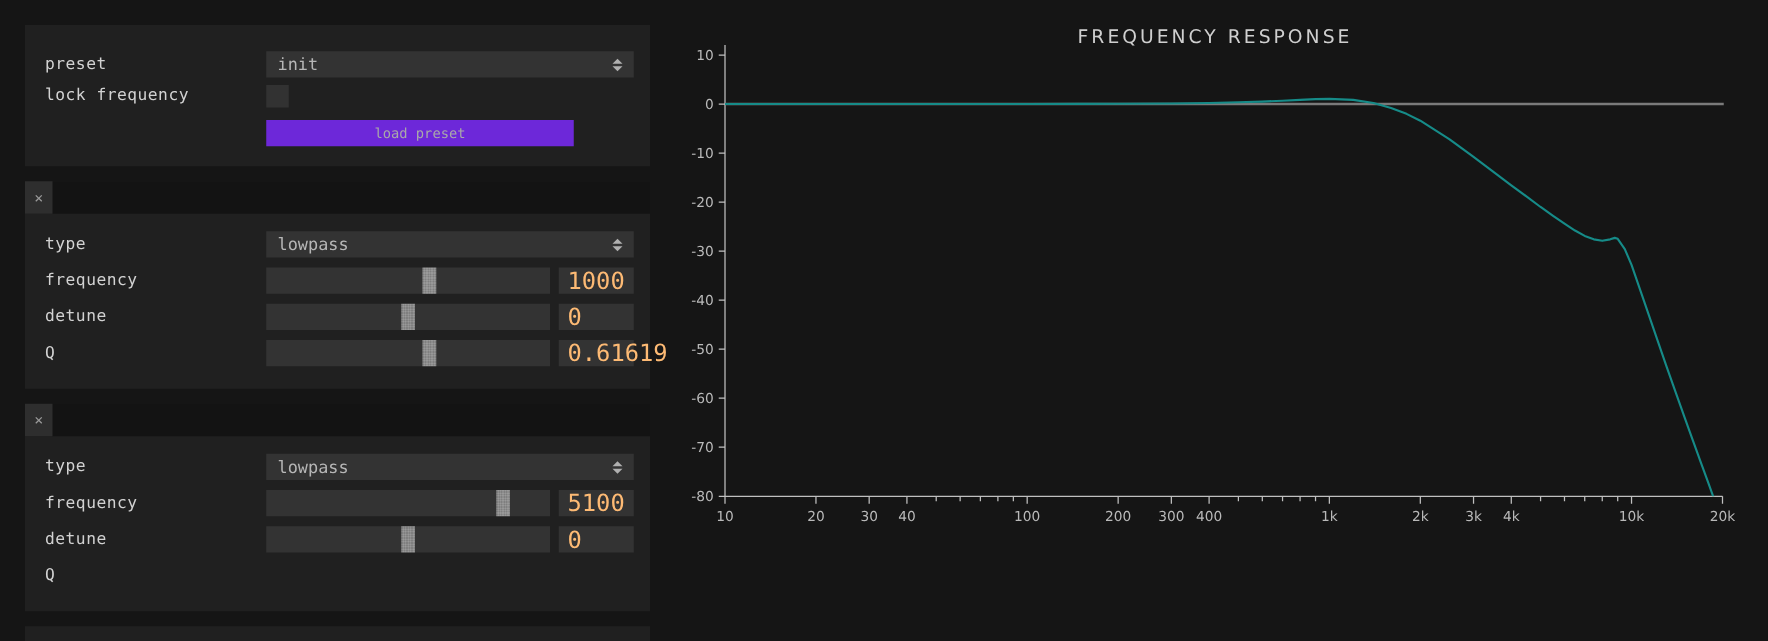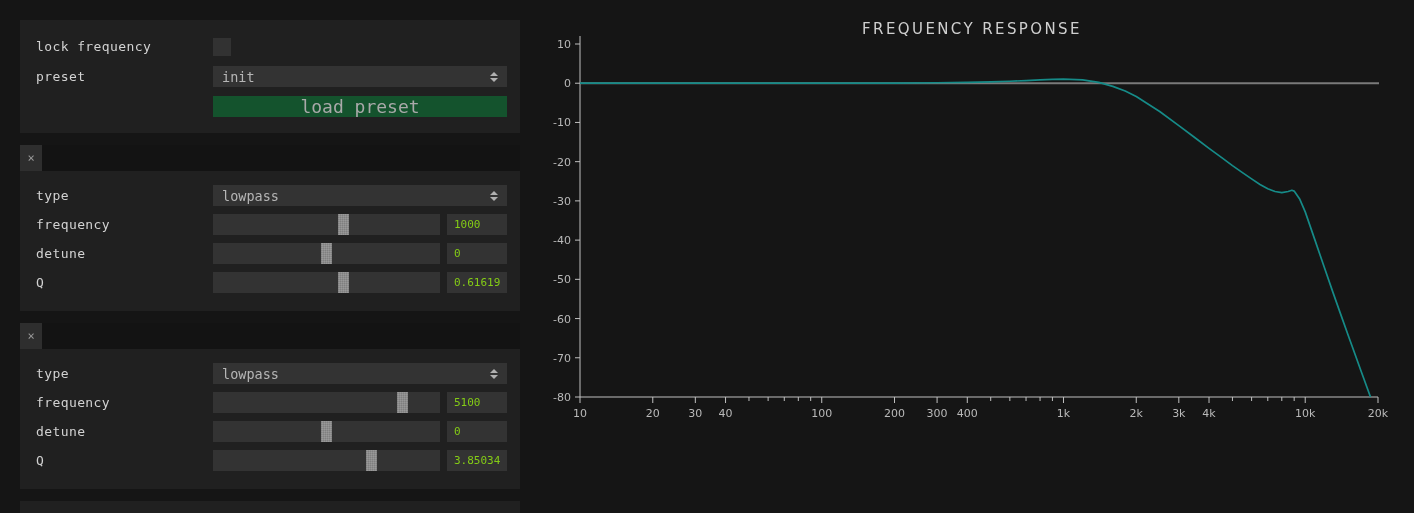--- a/index.html
+++ b/index.html
@@ -61,41 +61,41 @@
   .arrows i {
     display: block; width: 0; height: 0;
     border-left: 4px solid transparent;
     border-right: 4px solid transparent;
   }
   .arrows .up { border-bottom: 4px solid #b0b0b0; }
   .arrows .dn { border-top: 4px solid #b0b0b0; }
 
   
   .wide-btn {
-    width: 294px; height: 21px; background: #14532d;
-    color: #a9a9a9; font-size: 18px;
+    width: 246px; height: 21px; background: #6d28d9;
+    color: #a9a9a9; font-size: 11px;
     display: flex; align-items: center; justify-content: center;
     cursor: pointer; user-select: none;
   }
 
   
   .slider {
     position: relative; width: 227px; height: 21px;
     background: #333333; cursor: pointer;
   }
   .slider .thumb {
     position: absolute; top: 0; width: 11px; height: 21px;
     background: #8d8d8d;
     background-image:
       repeating-linear-gradient(0deg, rgba(255,255,255,.10) 0 1px, transparent 1px 2px),
       repeating-linear-gradient(90deg, rgba(0,0,0,.10) 0 1px, transparent 1px 2px);
   }
   .numbox {
     width: 60px; height: 21px; background: #333333;
-    margin-left: 7px; color: #84cc16; font-size: 11px;
+    margin-left: 7px; color: #fdba74; font-size: 19px;
     display: flex; align-items: center; padding-left: 7px;
   }
 
   .addfilter-panel { background: #202020; width: 500px; padding: 12px 0 14px 0; }
 
   
   .chart { position: absolute; left: 530px; top: 0px; width: 884px; height: 410px; }
   .chart svg { display: block; }
   .chart-title {
     position: absolute; left: 0; top: 20px; width: 884px;
@@ -109,38 +109,38 @@
 </style>
 </head>
 <body>
 
 <div class="app">
 
   <div class="controls">
 
     <div class="panel">
       <div class="panel-body" style="padding:14px 0 14px 0;">
-        <div class="row">
-          <div class="row-label">lock frequency</div>
-          <div class="ctrl-area">
-            <div class="checkbox"></div>
-          </div>
-        </div>
         <div class="row" style="margin-top:5px;">
           <div class="row-label">preset</div>
           <div class="ctrl-area">
             <div class="select">
               <span class="sel-value">init</span>
               <span class="arrows">
                 <i class="up"></i>
                   <i class="dn"></i>
               </span>
             </div>
           </div>
         </div>
+        <div class="row">
+          <div class="row-label">lock frequency</div>
+          <div class="ctrl-area">
+            <div class="checkbox"></div>
+          </div>
+        </div>
         <div class="row" style="margin-top:5px;">
           <div class="row-label"></div>
           <div class="ctrl-area">
             <div class="wide-btn">load preset</div>
           </div>
         </div>
       </div>
     </div>
 
     <div class="panel" style="margin-top:12px;">
@@ -220,26 +220,20 @@
           <div class="row-label">detune</div>
           <div class="ctrl-area">
             <div class="slider">
               <div class="thumb" style="left: 108px;"></div>
             </div>
             <div class="numbox">0</div>
           </div>
         </div>
         <div class="row" style="margin-top:4px;">
           <div class="row-label">Q</div>
-          <div class="ctrl-area">
-            <div class="slider">
-              <div class="thumb" style="left: 153px;"></div>
-            </div>
-            <div class="numbox">3.85034</div>
-          </div>
         </div>
       </div>
     </div>
 
     <div class="addfilter-panel" style="margin-top:12px;">
       
     </div>
   </div>
 
   <div class="chart">

